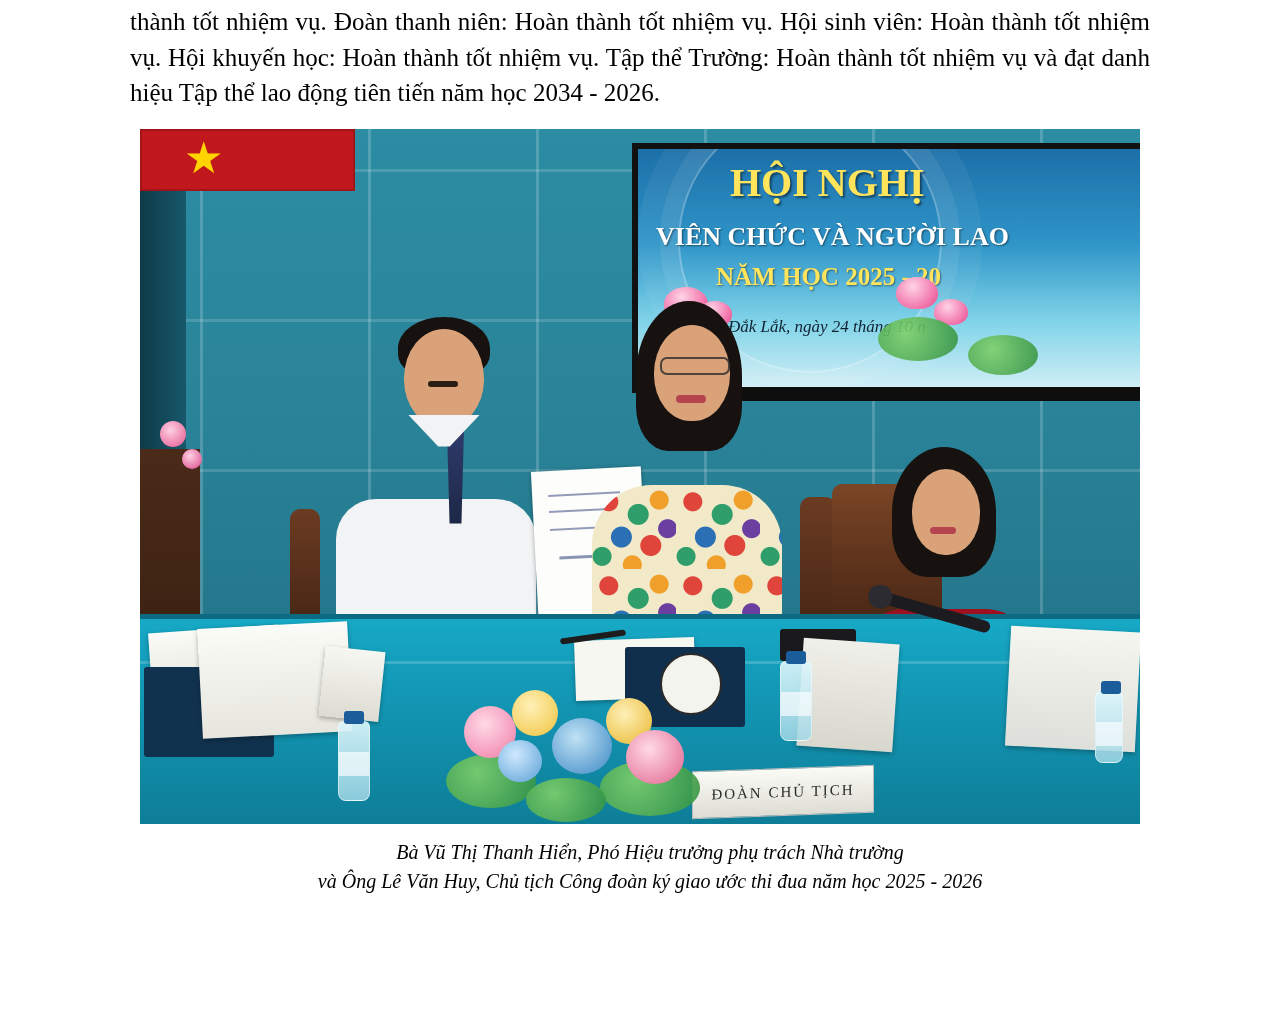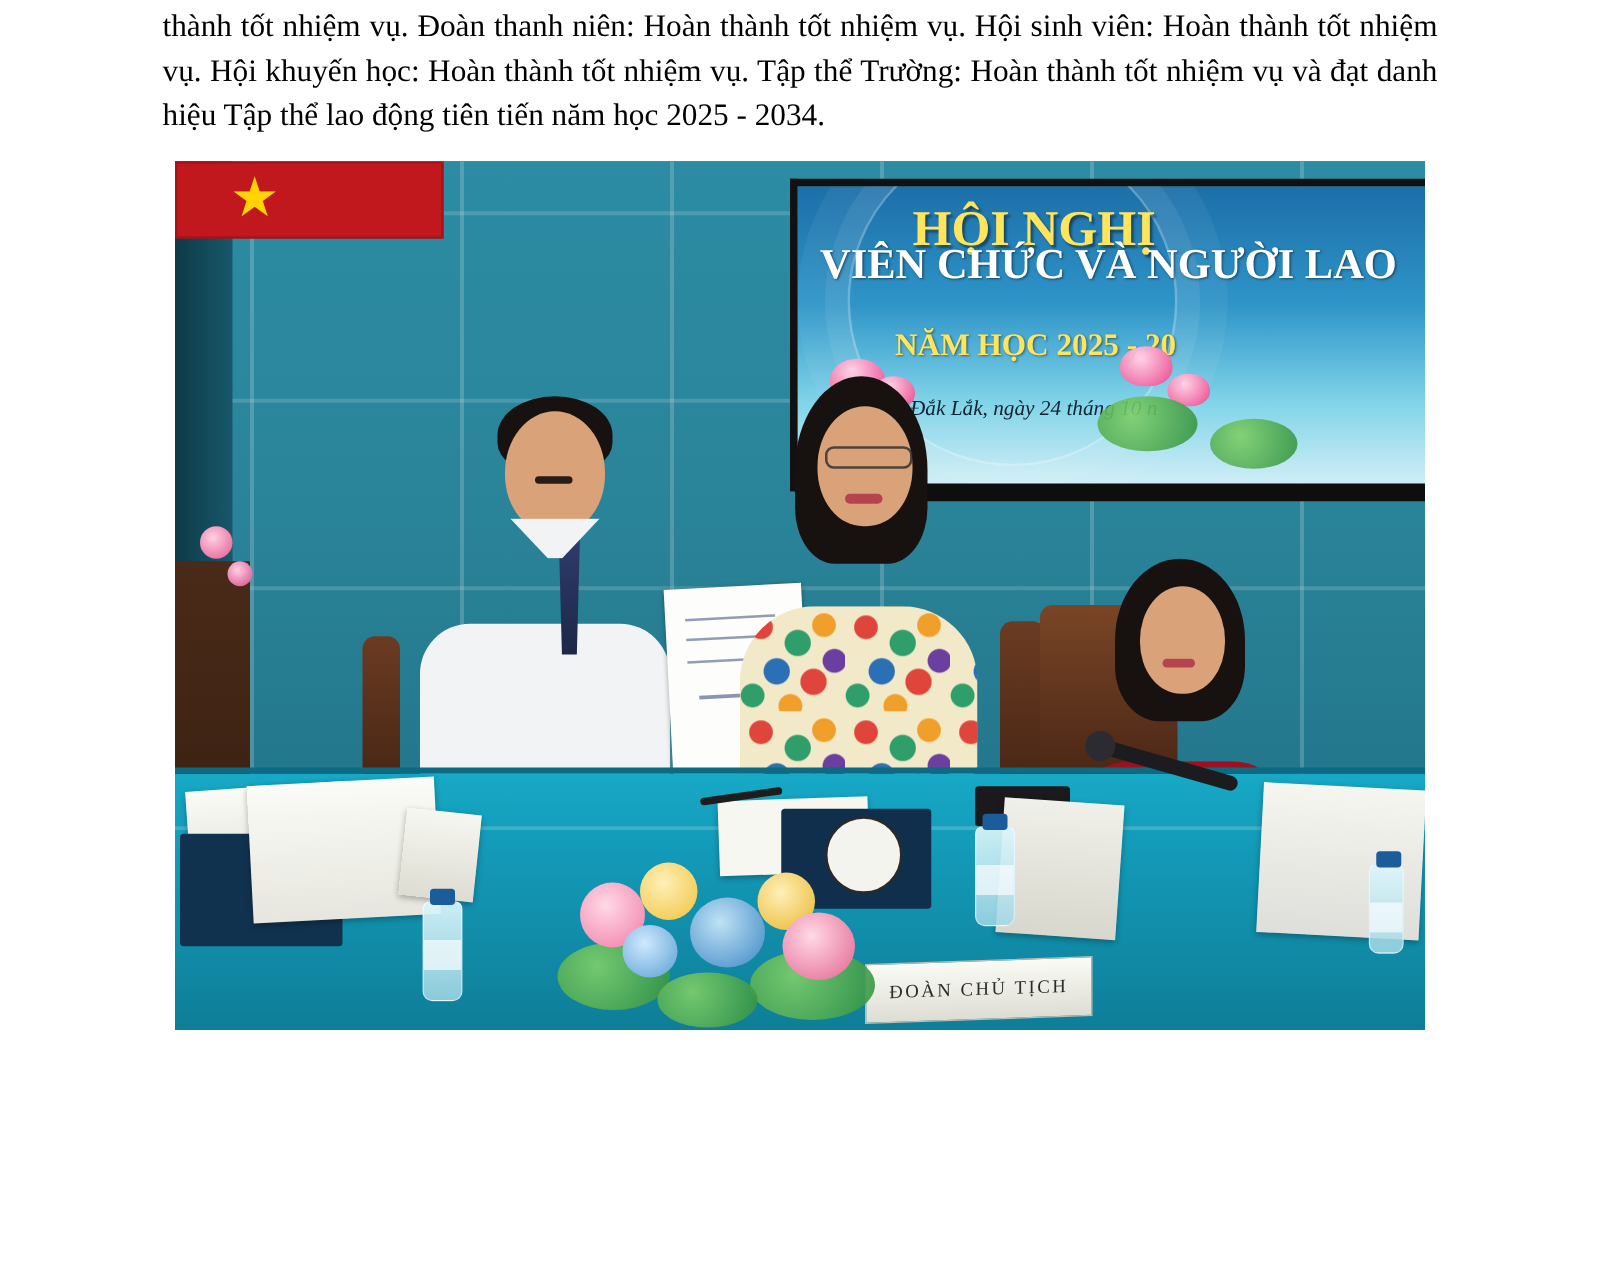--- a/index.html
+++ b/index.html
@@ -117,24 +117,24 @@
     margin: 0;
     font-family: "Liberation Serif", serif;
     font-weight: 700;
     font-size: 40px;
     color: #ffe45c;
     text-shadow: 2px 2px 2px rgba(0,0,0,.45);
     white-space: nowrap;
   }
   .screen h2 {
     position: absolute;
-    left: 18px; top: 44px;
+    left: 18px; top: 73px;
     margin: 0;
     font-weight: 700;
-    font-size: 34px;
+    font-size: 26px;
     color: #ffffff;
     text-shadow: 1px 1px 2px rgba(0,0,0,.5);
     white-space: nowrap;
   }
   .screen h3 {
     position: absolute;
     left: 62px; top: 98px;
     margin: 16px;
     font-weight: 700;
     font-size: 25px;
@@ -323,21 +323,21 @@
     font-size: 20px;
     line-height: 1.45;
   }
   .caption div { white-space: nowrap; }
 </style>
 </head>
 <body>
 
 <div class="page">
 
-  <p class="para para-top">thành tốt nhiệm vụ. Đoàn thanh niên: Hoàn thành tốt nhiệm vụ. Hội sinh viên: Hoàn thành tốt nhiệm vụ. Hội khuyến học: Hoàn thành tốt nhiệm vụ. Tập thể Trường: Hoàn thành tốt nhiệm vụ và đạt danh hiệu Tập thể lao động tiên tiến năm học 2025 - 2034.</p>
+  <p class="para para-top">thành tốt nhiệm vụ. Đoàn thanh niên: Hoàn thành tốt nhiệm vụ. Hội sinh viên: Hoàn thành tốt nhiệm vụ. Hội khuyến học: Hoàn thành tốt nhiệm vụ. Tập thể Trường: Hoàn thành tốt nhiệm vụ và đạt danh hiệu Tập thể lao động tiên tiến năm học 2034 - 2026.</p>
 
   <div class="figure">
     <div class="photo">
 
       <div class="wall"></div>
       <div class="wall-lines"></div>
       <div class="wall-dark-left"></div>
       <div class="wall-wood"></div>
 
       <div class="flag">
@@ -444,16 +444,20 @@
         <div class="flower" style="left:24px; top:32px; width:52px; height:52px; background:radial-gradient(circle at 40% 35%, #ffd9e6, #f07aa6);"></div>
         <div class="flower" style="left:72px; top:16px; width:46px; height:46px; background:radial-gradient(circle at 40% 35%, #fff0b8, #f0c33c);"></div>
         <div class="flower" style="left:112px; top:44px; width:60px; height:56px; background:radial-gradient(circle at 40% 35%, #bfe2f5, #3d87c4);"></div>
         <div class="flower" style="left:166px; top:24px; width:46px; height:46px; background:radial-gradient(circle at 40% 35%, #fff0b8, #e8b62c);"></div>
         <div class="flower" style="left:186px; top:56px; width:58px; height:54px; background:radial-gradient(circle at 40% 35%, #ffd9e6, #e2638f);"></div>
         <div class="flower" style="left:58px; top:66px; width:44px; height:42px; background:radial-gradient(circle at 40% 35%, #cfe9ff, #5a9fd4);"></div>
       </div>
 
     </div>
 
+    <div class="caption">
+      <div>Bà Vũ Thị Thanh Hiển, Phó Hiệu trưởng phụ trách Nhà trường</div>
+      <div>và Ông Lê Văn Huy, Chủ tịch Công đoàn ký giao ước thi đua năm học 2025 - 2026</div>
+    </div>
   </div>
 
 
 </div>
 
 </body></html>

